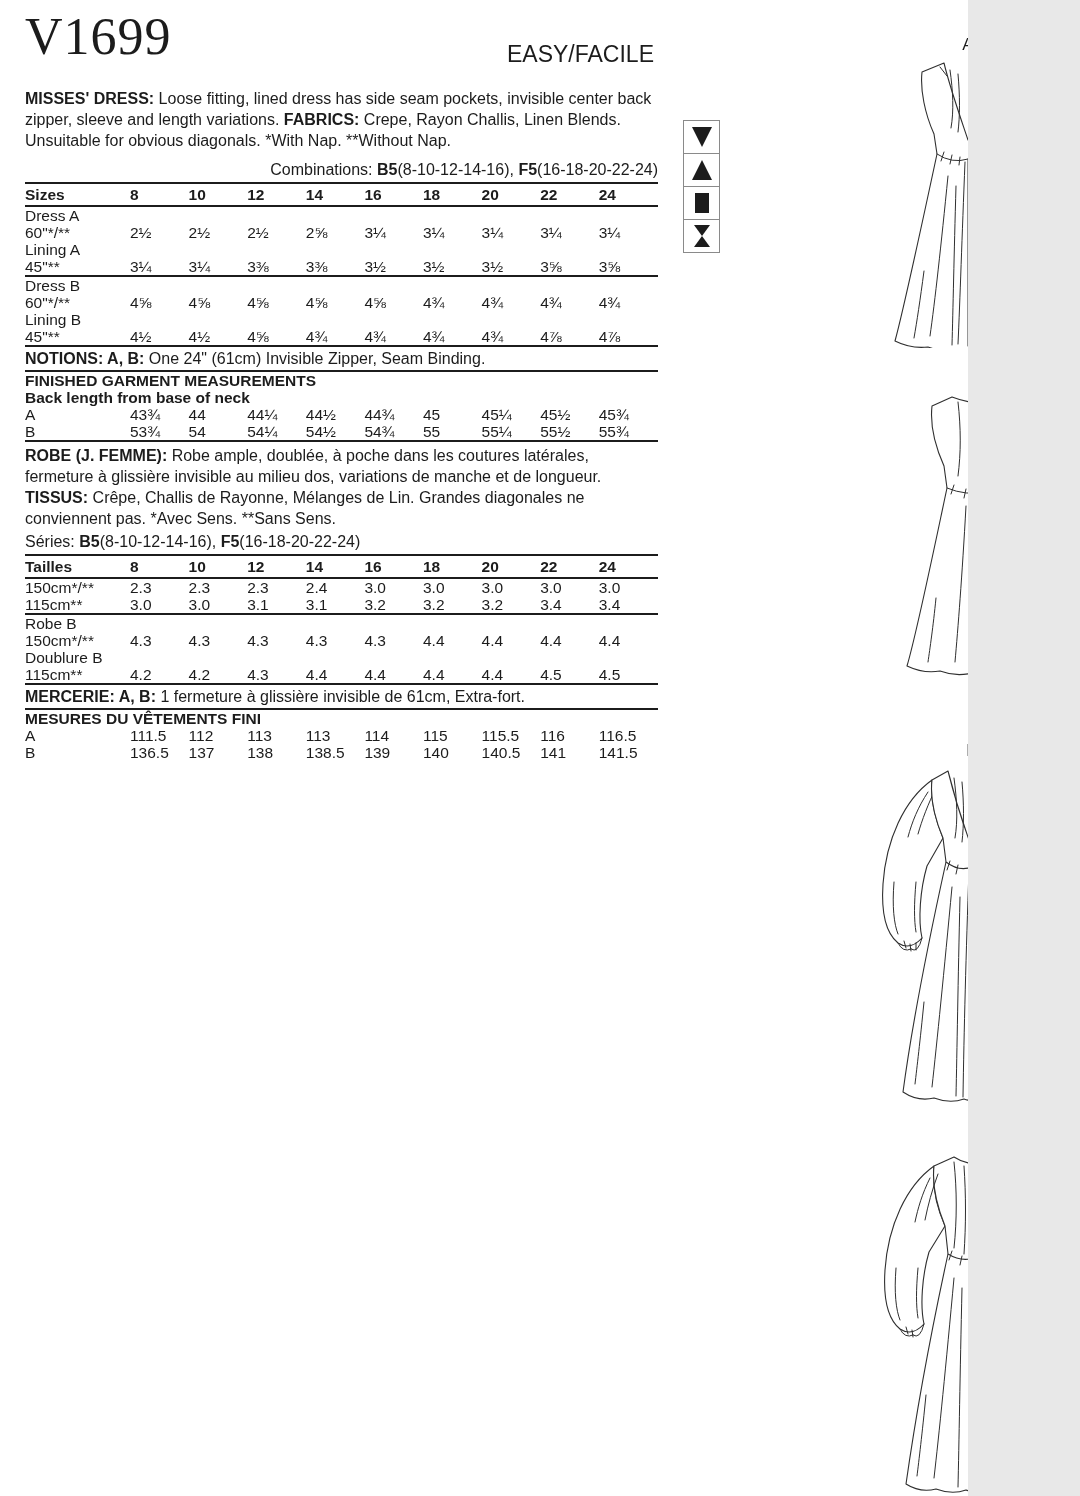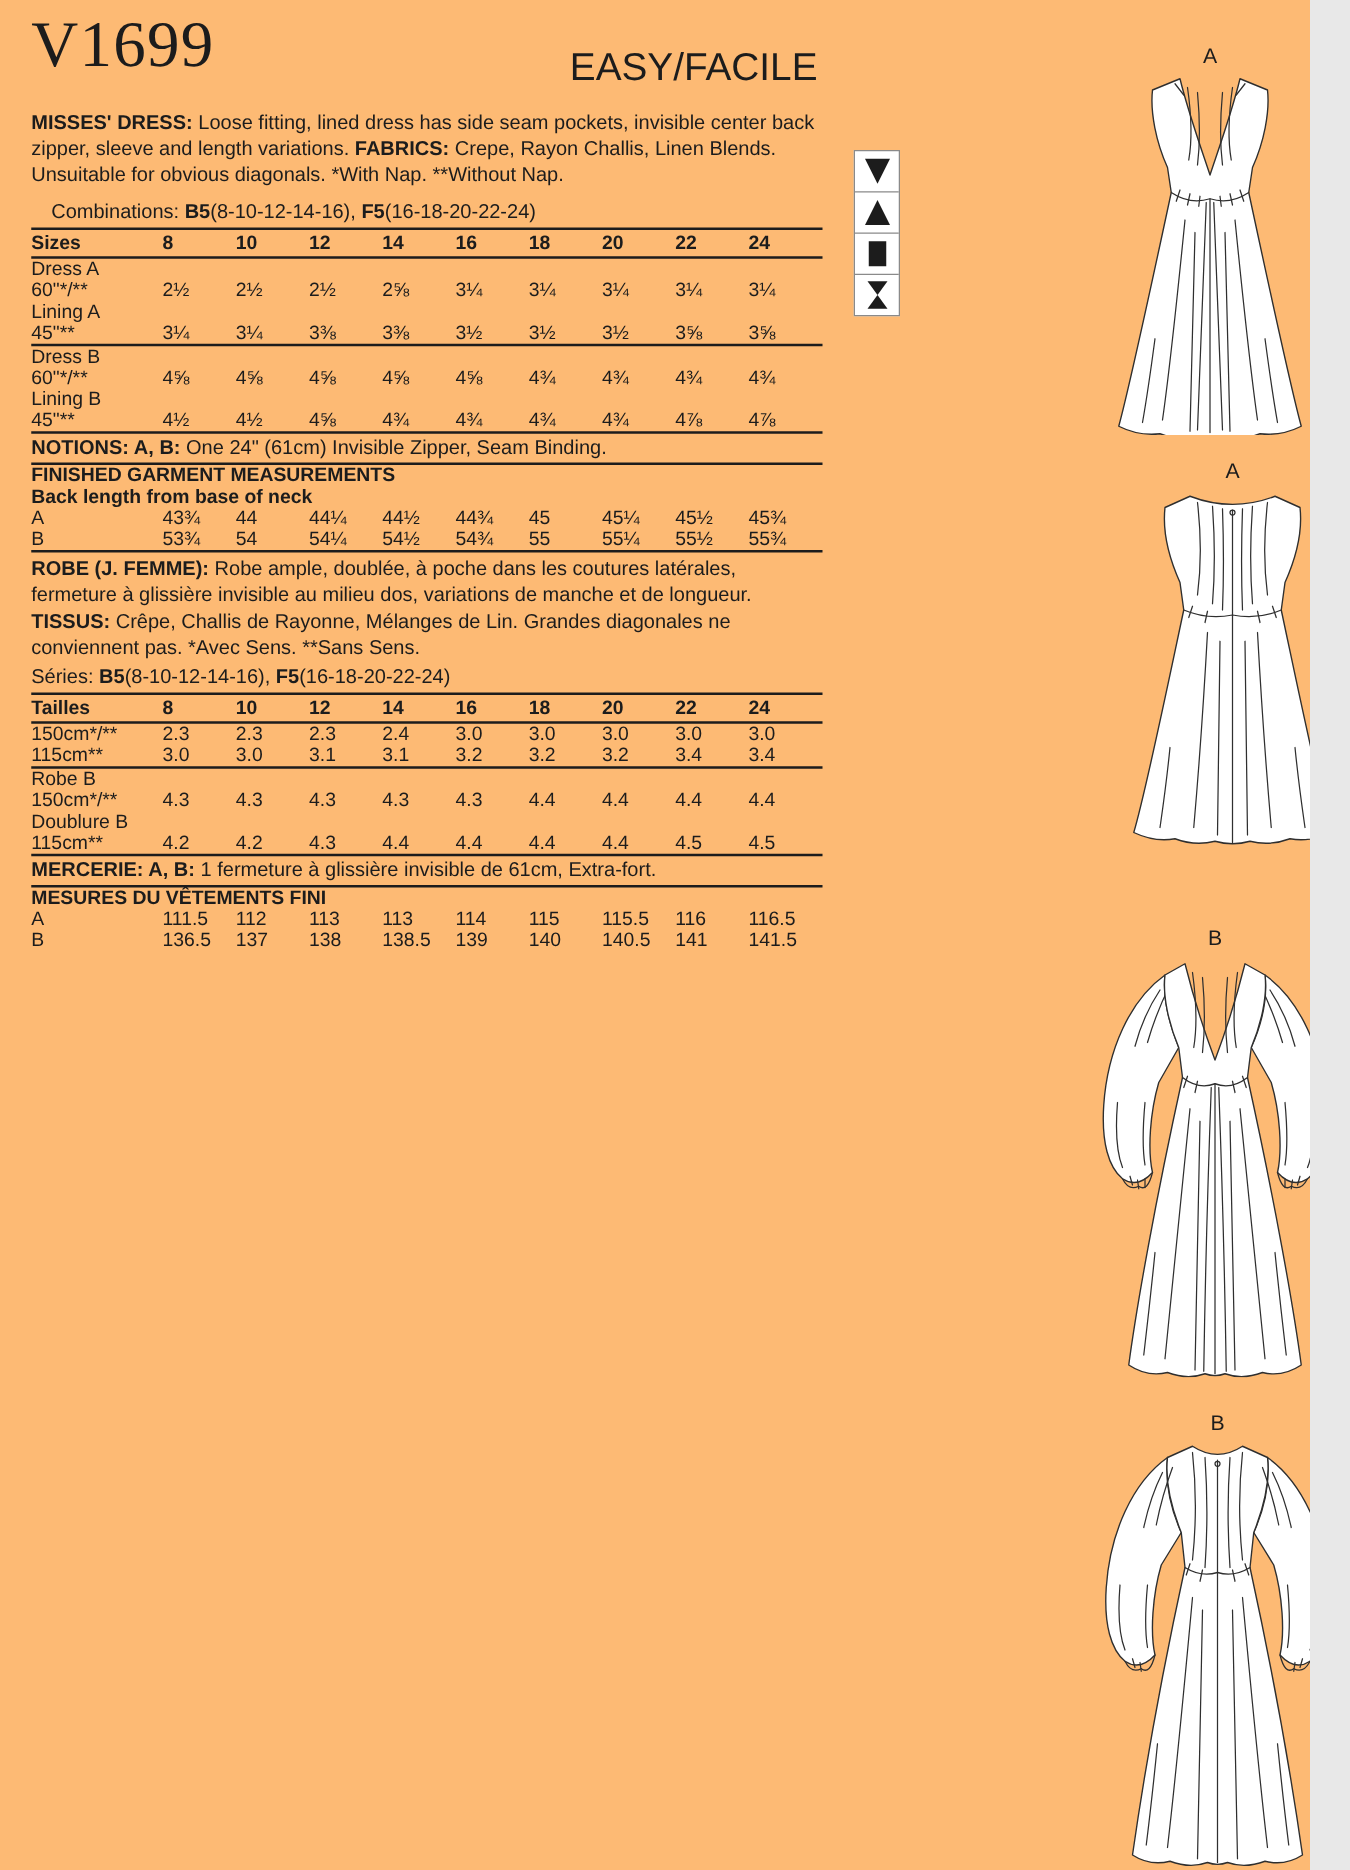--- a/index.html
+++ b/index.html
@@ -1,22 +1,22 @@
 <!DOCTYPE html>
 <html><head>
 <meta charset="utf-8">
 <style>
   html,body{margin:0;padding:0;background:#e8e8e8;}
-  .page{position:relative;width:1048px;height:1496px;background:#fdba74;overflow:hidden;
+  .page{position:relative;width:968px;height:1496px;background:#ffffff;overflow:hidden;
         font-family:"Liberation Sans",sans-serif;color:#1c1c1c;}
   .content{position:absolute;left:25px;top:0;width:633px;}
   .brand{font-family:"Liberation Serif",serif;font-size:52px;line-height:54px;margin-top:10px;letter-spacing:1px;}
-  .difficulty{position:absolute;top:42px;right:4px;font-size:31px;line-height:24px;}
+  .difficulty{position:absolute;top:42px;right:4px;font-size:23px;line-height:24px;}
   .desc{margin-top:24px;font-size:16px;line-height:21px;}
-  .comb{margin:8px 16px 2px;font-size:16px;line-height:21px;}
+  .comb{margin:8px 0 2px;font-size:16px;line-height:21px;text-align:right;}
   .rule{border-top:2px solid #1c1c1c;height:0;}
   .trow{display:grid;grid-template-columns:105px repeat(9,58.6px);font-size:15.5px;line-height:17px;}
   .thead{font-weight:bold;line-height:19px;padding:1px 0;}
   .rlabel{white-space:nowrap;}
   .b{font-weight:normal;}
   .cell{white-space:nowrap;}
   .notions{font-size:16px;line-height:21px;padding:1px 0;}
   .sect{font-weight:bold;font-size:15.5px;line-height:17px;}
   .frdesc{margin-top:3px;font-size:16px;line-height:21px;}
   .series{margin:2px 0 2px;font-size:16px;line-height:21px;}

